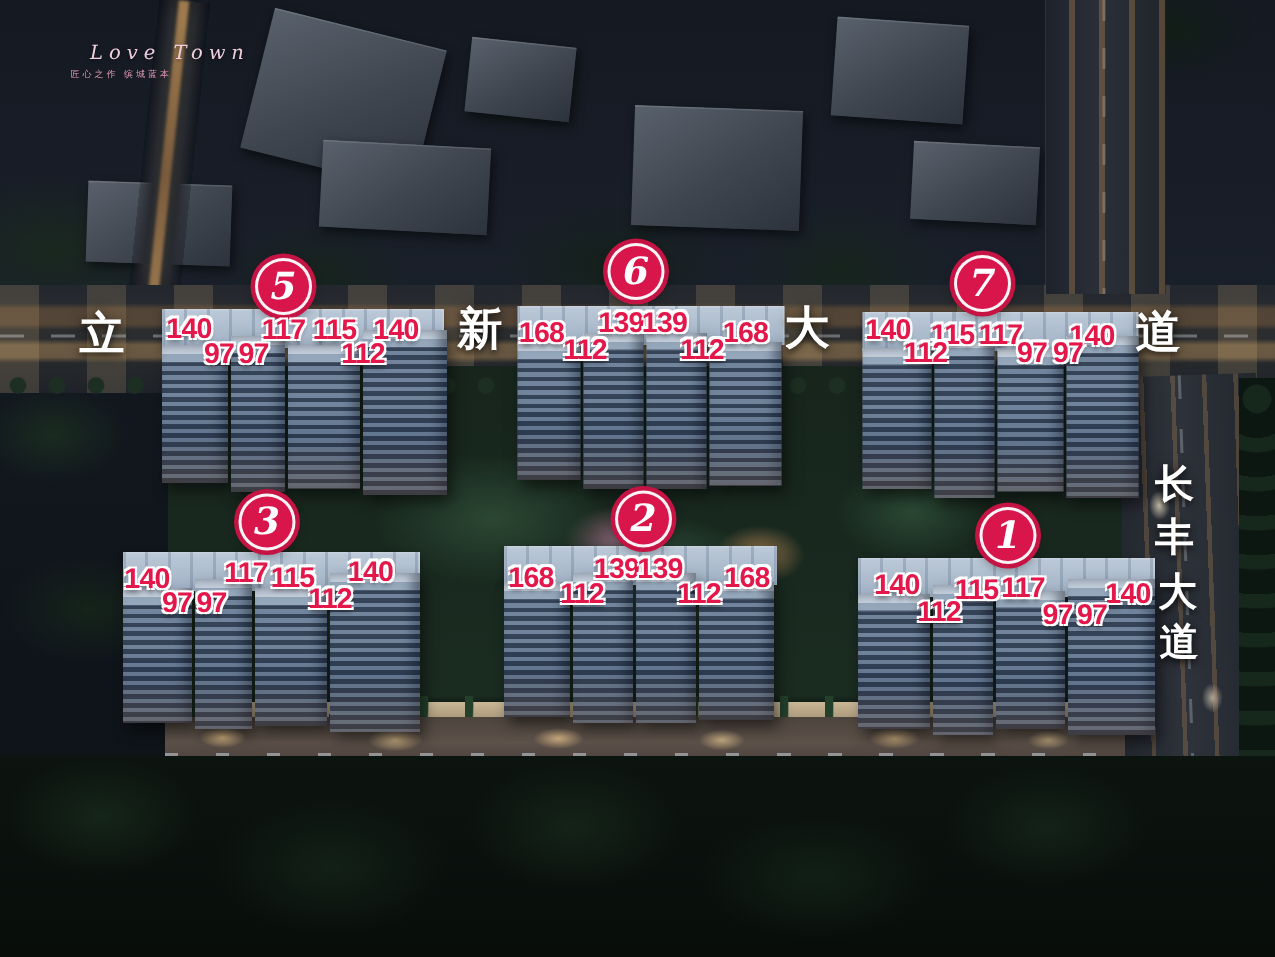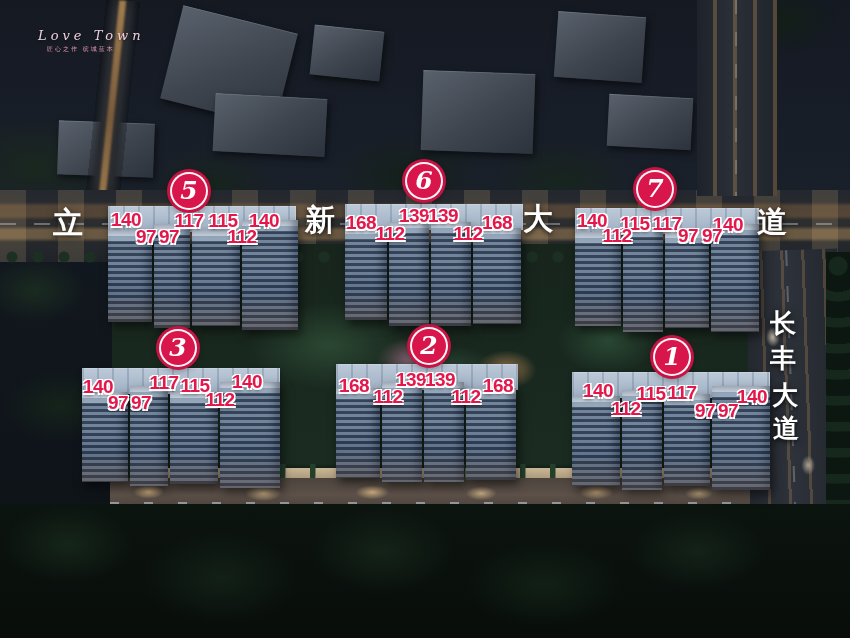--- a/index.html
+++ b/index.html
@@ -129,21 +129,21 @@
   
   .logo { position:absolute; left:16px; top:26px; z-index:12; width:180px; color:#fff; }
   .logo-row { display:flex; align-items:flex-start; }
   .logo-brand { writing-mode:vertical-rl; font-size:13px; letter-spacing:4px; font-weight:bold;
     color:#f5f6f8; border:1px solid rgba(255,255,255,.65); padding:3px 1px; margin:14px 6px 0 0;
     text-shadow:0 1px 3px rgba(0,0,0,.5); }
   .logo-name { font-family:"DejaVu Serif", serif; font-style:italic; font-size:47px; font-weight:bold;
     letter-spacing:-3px; line-height:1; text-shadow:0 2px 6px rgba(0,0,0,.55); }
   .logo-heart { font-size:13px; color:#fff; vertical-align:top; margin-left:-4px; }
   .logo-script { font-family:"DejaVu Serif", serif; font-style:italic; font-size:13px;
-    color:#f0cfdd; letter-spacing:4px; margin:2px 0 0 22px; text-shadow:0 1px 3px rgba(0,0,0,.5); }
+    color:#f0cfdd; letter-spacing:4px; margin:2px 0 0 44px; text-shadow:0 1px 3px rgba(0,0,0,.5); }
   .logo-tagline { font-size:6px; color:#e49ab5; letter-spacing:2px; margin:2px 0 0 31px; }
 
   
   .view-badge { position:absolute; left:699px; top:29px; z-index:12; width:138px; height:34px;
     border:1px solid rgba(255,255,255,.85); border-radius:17px;
     display:flex; flex-direction:column; align-items:center; justify-content:center;
     background:rgba(20,28,40,.18); }
   .vb-title { font-size:14px; font-weight:bold; color:#f4f7fa; letter-spacing:1.5px; line-height:1.1;
     text-shadow:0 1px 3px rgba(0,0,0,.6); }
   .vb-sub { font-size:5px; color:rgba(205,222,245,.85); letter-spacing:1px; margin-top:1px; }

